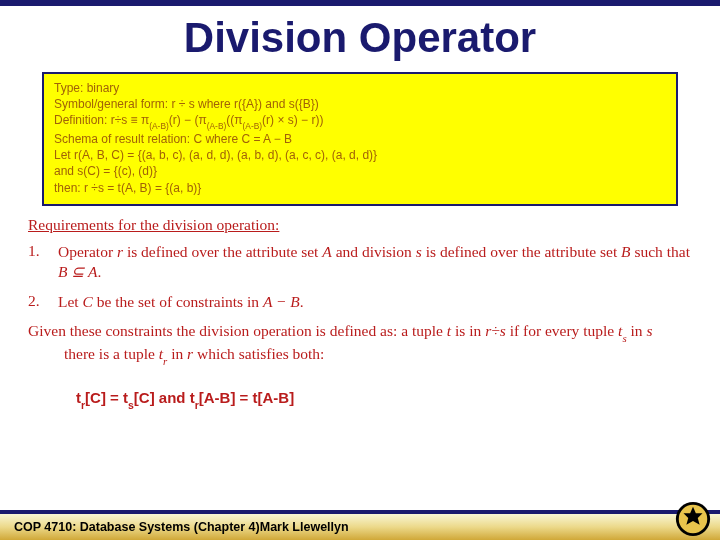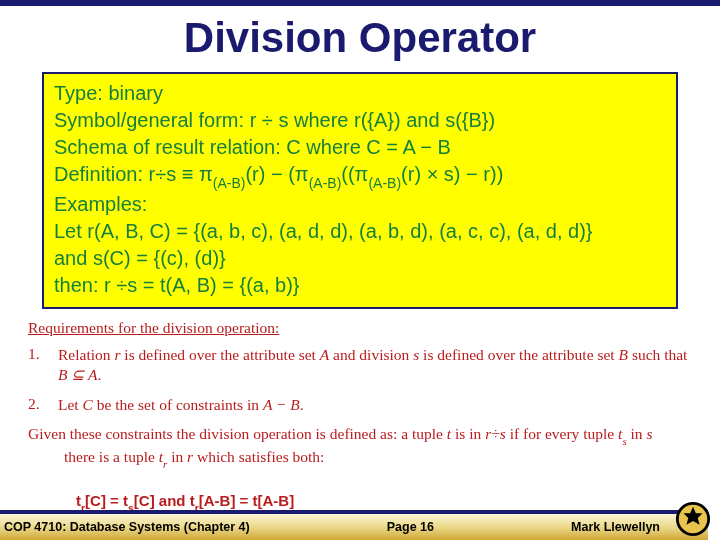--- a/index.html
+++ b/index.html
@@ -22,22 +22,22 @@
     margin: 8px 0 10px 0;
   }
   .yellow-box {
     margin: 0 42px 10px 42px;
     background: #ffff00;
     border: 2px solid #1a1a6e;
     padding: 6px 10px 8px 10px;
   }
   .yellow-box .line {
     font-family: Arial, Helvetica, sans-serif;
-    font-size: 20px;
-    color: #15803d;
+    font-size: 12px;
+    color: #a16207;
     line-height: 1.35;
     white-space: nowrap;
   }
   .content {
     margin: 0 28px;
     font-size: 15.5px;
     color: #b91c1c;
   }
   .req-heading {
     text-decoration: underline;
@@ -65,31 +65,31 @@
     margin-left: 48px;
     font-family: Arial, Helvetica, sans-serif;
     font-size: 15px;
     line-height: 1.4;
     margin-top: 20px;
     margin-bottom: 6px;
     font-weight: bold;
   }
   .footer {
     position: absolute;
-    left: 0; right: 12px; bottom: 0;
+    left: 0; right: 0; bottom: 0;
     height: 30px;
     border-top: 4px solid #1a1a6e;
     background: linear-gradient(to bottom, #f8f6d4 0%, #ecd98a 50%, #d0a838 100%);
     display: flex;
     align-items: center;
     font-family: Arial, Helvetica, sans-serif;
     font-size: 12.5px;
     font-weight: bold;
     color: #000;
-    padding: 0 4px;
+    padding: 0 14px;
   }
   .footer .c1 { flex: 0 0 auto; }
   .footer .c2 { flex: 1; text-align: center; }
   .footer .c3 { flex: 0 0 auto; margin-right: 44px; }
   .logo {
     position: absolute;
     right: 8px;
     bottom: 2px;
     width: 38px;
     height: 38px;
@@ -100,37 +100,36 @@
 </head>
 <body>
 
 <div class="topbar"></div>
 
 <div class="title">Division Operator</div>
 
 <div class="yellow-box">
   <div class="line">Type: binary</div>
   <div class="line">Symbol/general form:  r ÷ s where r({A}) and s({B})</div>
-  <div class="line">Schema of result relation: C where C = A − B</div>
   <div class="line">
     <span>Definition: r÷s ≡ π</span><span class="sub">(A-B)</span><span>(r) − (π</span><span class="sub">(A-B)</span><span>((π</span><span class="sub">(A-B)</span><span>(r) × s) − r))</span>
   </div>
-  <div class="line"> Examples:</div>
+  <div class="line">Schema of result relation: C where C = A − B</div>
   <div class="line">Let r(A, B, C) = {(a, b, c), (a, d, d), (a, b, d), (a, c, c), (a, d, d)}</div>
   <div class="line">and s(C) = {(c), (d)}</div>
   <div class="line">then: r ÷s = t(A, B) = {(a, b)}</div>
 </div>
 
 <div class="content">
   <div class="req-heading">Requirements for the division operation:</div>
 
   <div class="row">
     <div class="num">1.</div>
     <div class="body">
-      <span>Relation </span><i>r</i><span> is defined over the attribute set </span><i>A</i><span> and division </span><i>s</i><span> is defined over the attribute set </span><i>B</i><span> such that </span><i>B ⊆ A</i><span>.</span>
+      <span>Operator </span><i>r</i><span> is defined over the attribute set </span><i>A</i><span> and division </span><i>s</i><span> is defined over the attribute set </span><i>B</i><span> such that </span><i>B ⊆ A</i><span>.</span>
     </div>
   </div>
 
   <div class="row">
     <div class="num">2.</div>
     <div class="body">
       <span>Let </span><i>C</i><span> be the set of constraints in </span><i>A − B</i><span>.</span>
     </div>
   </div>
 
@@ -138,21 +137,20 @@
     <span>Given these constraints the division operation is defined as: a tuple </span><i>t</i><span> is in </span><i>r÷s</i><span> if for every tuple </span><i>t</i><i class="sub">s</i><span> in </span><i>s</i><span> there is a tuple </span><i>t</i><i class="sub">r</i><span> in </span><i>r</i><span> which satisfies both:</span>
   </div>
 
   <div class="formula">
     <span>t</span><span class="sub">r</span><span>[C] = t</span><span class="sub">s</span><span>[C]  and  t</span><span class="sub">r</span><span>[A-B] = t[A-B]</span>
   </div>
 </div>
 
 <div class="footer">
   <div class="c1">COP 4710: Database Systems  (Chapter 4)</div>
-  <div class="c2">Page 16</div>
   <div class="c3">Mark Llewellyn</div>
 </div>
 
 <div class="logo">
   <svg viewBox="0 0 40 40">
     <circle cx="20" cy="20" r="18" fill="#000"></circle>
     <circle cx="20" cy="20" r="15" fill="#e8c44c"></circle>
     <path d="M20 7 L23 14 L30 14 L25 19 L27 26 L20 22 L13 26 L15 19 L10 14 L17 14 Z" fill="#000"></path>
   </svg>
 </div>

